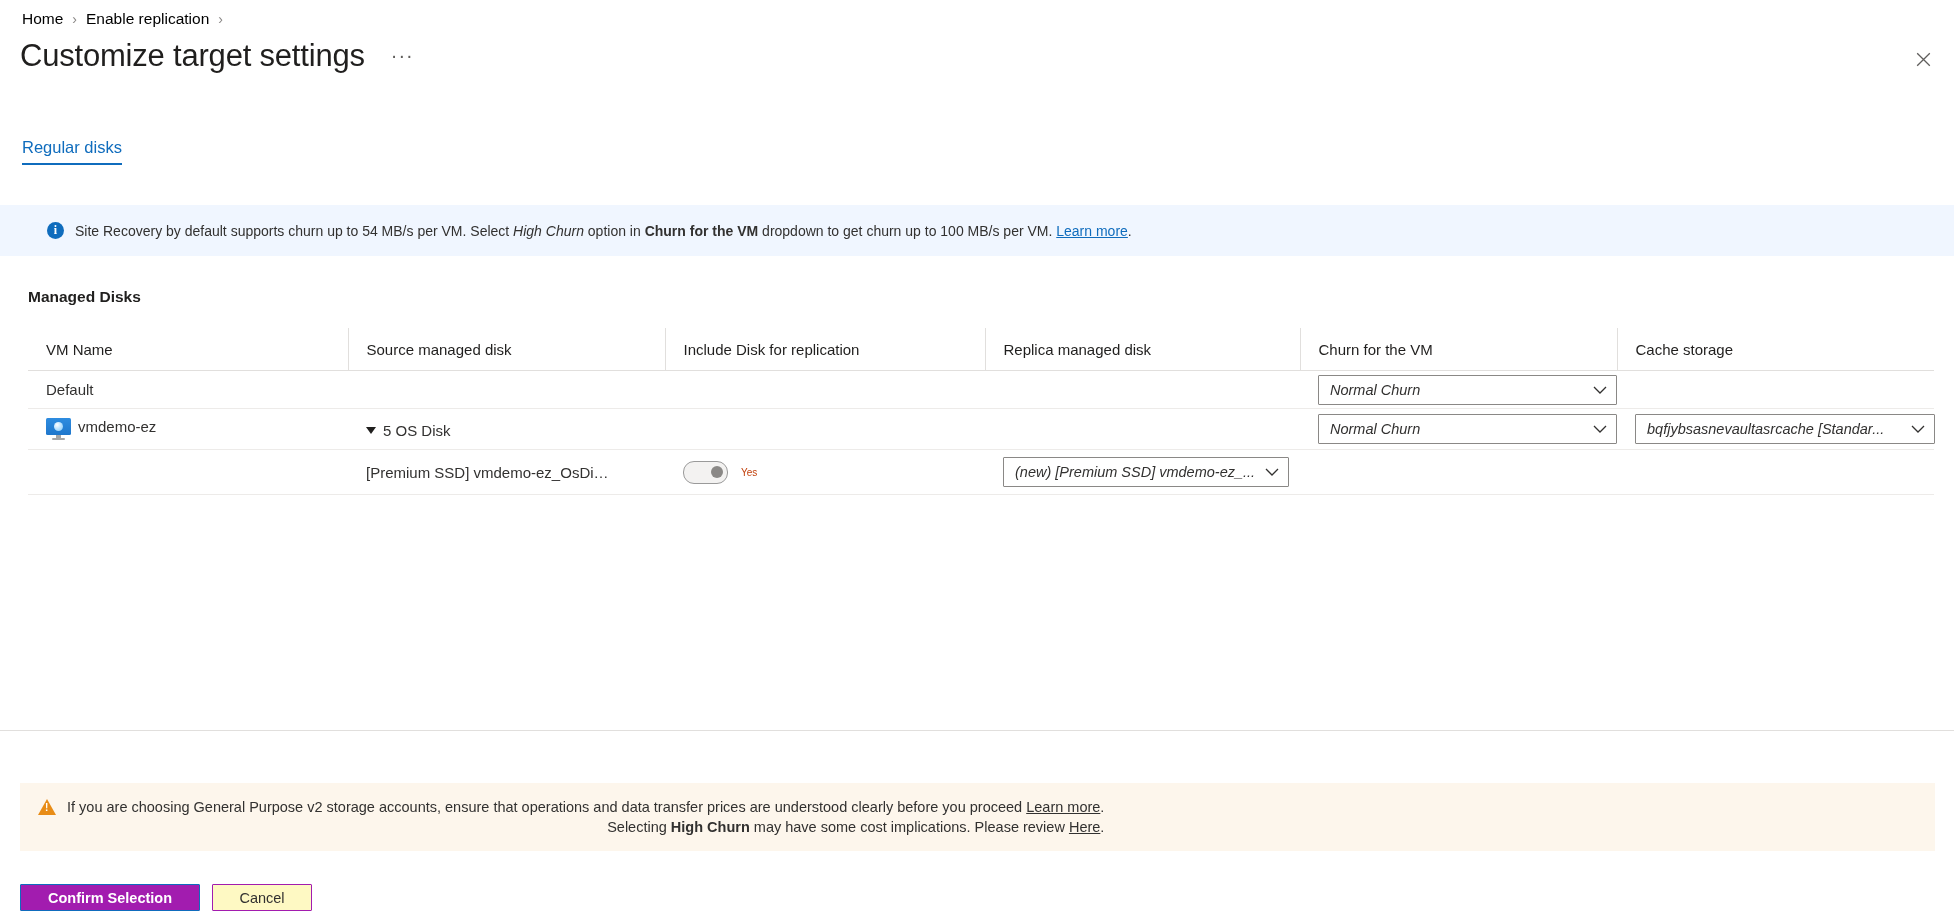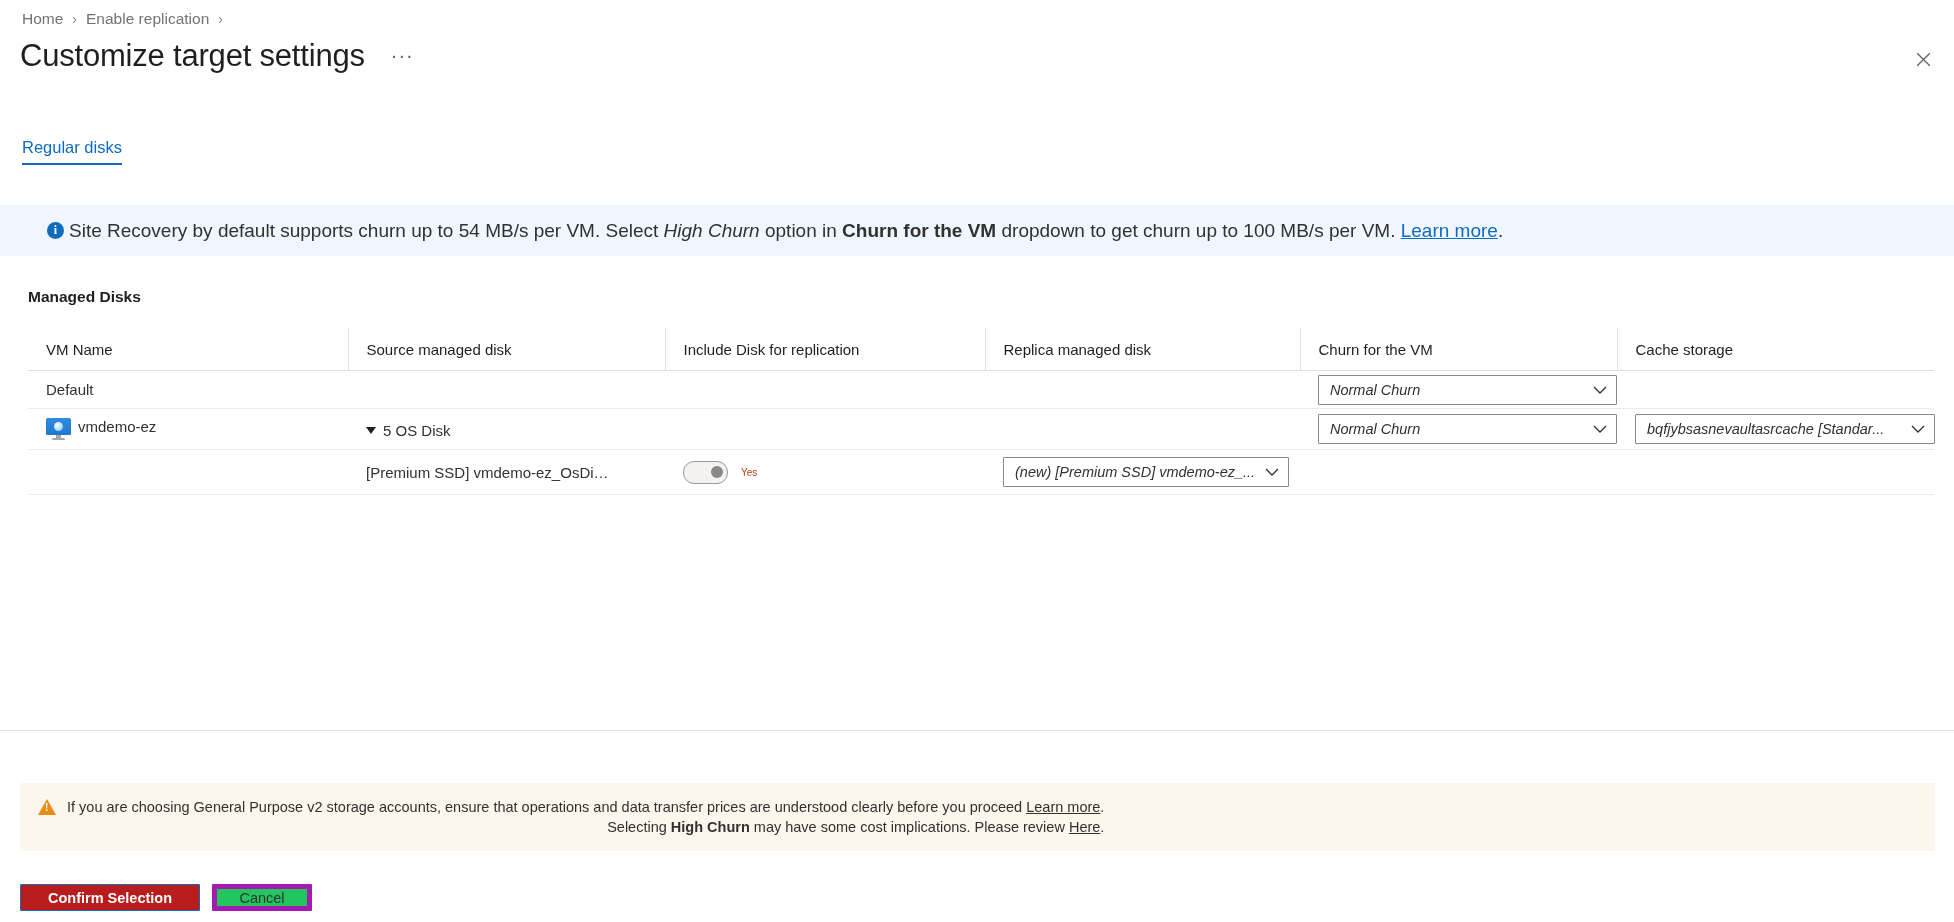--- a/index.html
+++ b/index.html
@@ -21,21 +21,21 @@
     position: absolute;
     left: 22px;
     top: 9px;
     font-size: 15.5px;
     display: flex;
     align-items: center;
     gap: 9px;
     line-height: 20px;
   }
   .breadcrumb a {
-    color: #737373;
+    color: #000000;
     text-decoration: none;
     cursor: pointer;
   }
   .bc-sep {
     color: #8a8886;
     font-size: 14px;
   }
 
   
   .page-title-row {
@@ -121,22 +121,22 @@
     font-size: 12px;
     font-weight: bold;
     font-family: "Liberation Serif", serif;
     display: flex;
     align-items: center;
     justify-content: center;
     margin-left: 47px;
     flex: 0 0 auto;
   }
   .info-text {
-    margin-left: 5px;
-    font-size: 19px;
+    margin-left: 11px;
+    font-size: 14px;
     color: #323130;
     line-height: 20px;
   }
   .info-text i { font-style: italic; }
   .info-text b { font-weight: 700; }
   .info-text a { color: #0f6cbd; text-decoration: underline; cursor: pointer; }
 
   
   .section-label {
     position: absolute;
@@ -364,30 +364,30 @@
     padding: 0 14px;
     font-size: 14.5px;
     font-family: "Liberation Sans", sans-serif;
     display: inline-flex;
     align-items: center;
     justify-content: center;
     cursor: pointer;
     border-radius: 1px;
   }
   .btn-primary {
-    background: #b91c1c;
+    background: #a21caf;
     color: #ffffff;
     border: 1px solid #0f6cbd;
     font-weight: 700;
     min-width: 180px;
   }
   .btn-secondary {
-    background: #22c55e;
-    color: #323130;
-    border: 5px solid #a21caf;
+    background: #fef9c3;
+    color: #323130;
+    border: 1px solid #a21caf;
     min-width: 100px;
   }
 </style>
 </head>
 <body>
 
 <div class="breadcrumb">
   <a>Home</a>
   <span class="bc-sep">›</span>
   <a>Enable replication</a>

